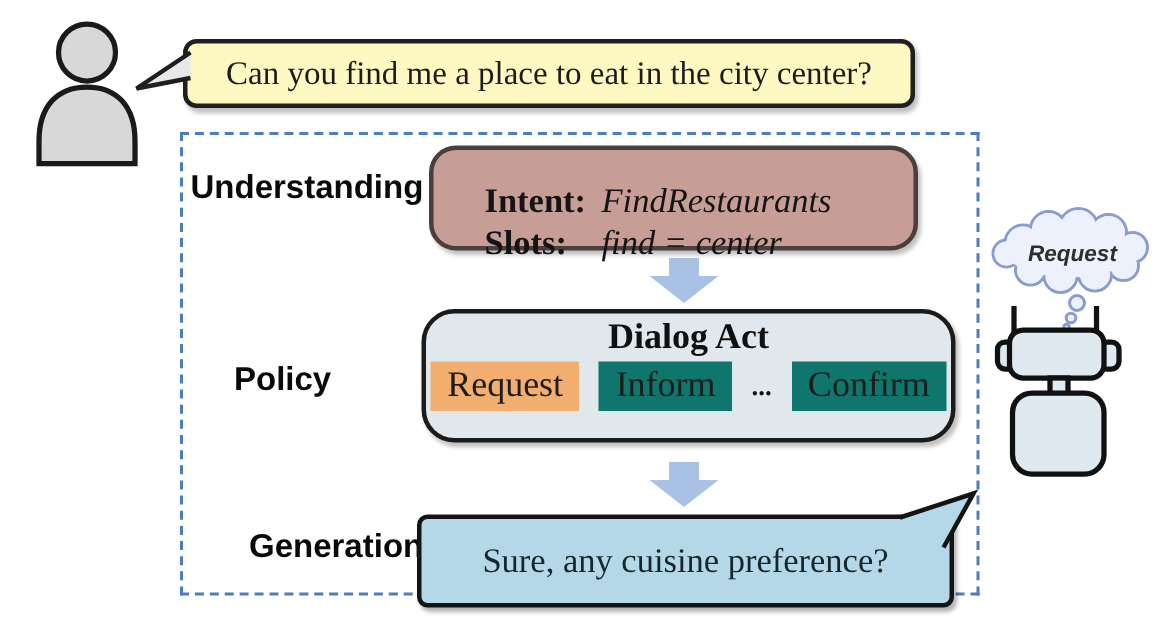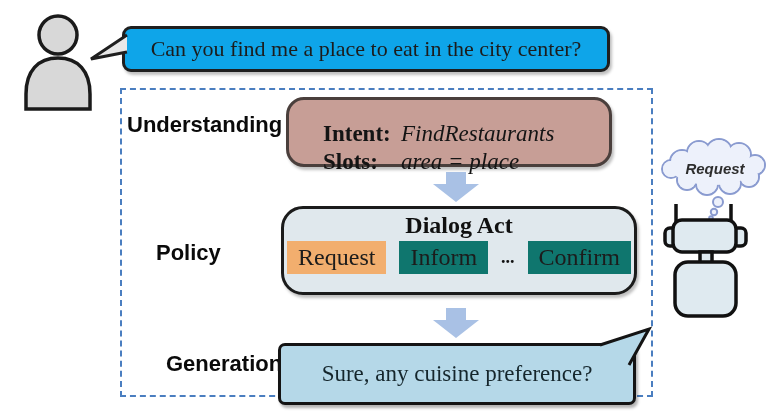--- a/index.html
+++ b/index.html
@@ -6,21 +6,21 @@
   body { background:#fff; }
   .stage {
     position:relative; width:782px; height:417px; background:#ffffff;
     overflow:hidden; font-family:"Liberation Serif", serif;
   }
   
   .person-svg { position:absolute; left:20px; top:10px; }
   
   .user-bubble {
     position:absolute; left:122px; top:26px; width:488px; height:46px;
-    background:#0ea5e9; border:3px solid #1f1f1f; border-radius:9px;
+    background:#fef9c3; border:3px solid #1f1f1f; border-radius:9px;
     display:flex; align-items:center; justify-content:center;
     font-size:22px; color:#1c1c1c; z-index:1;
     box-shadow:2px 3px 3px rgba(0,0,0,0.25);
   }
   .user-tail { position:absolute; left:90px; top:33px; z-index:2; }
   
   .dashed-box {
     position:absolute; left:120px; top:88px; width:533px; height:309px;
     border:2px dashed #4a7ec0;
   }
@@ -104,21 +104,21 @@
   <div class="dashed-box"></div>
 
   <div class="stage-label lbl-understanding">Understanding</div>
   <div class="nlu-box">
     <div class="nlu-row">
       <span class="nlu-key">Intent:</span>
       <span class="nlu-val">FindRestaurants</span>
     </div>
     <div class="nlu-row">
       <span class="nlu-key">Slots:</span>
-      <span class="nlu-val">area = place</span>
+      <span class="nlu-val">find = center</span>
     </div>
   </div>
 
   <svg class="arrow arrow-1" width="46" height="30" viewBox="0 0 46 30">
     <polygon points="13,0 33,0 33,12 46,12 23,30 0,12 13,12" fill="#a9c1e5"></polygon>
   </svg>
 
   <div class="stage-label lbl-policy">Policy</div>
   <div class="policy-box">
     <div class="policy-title">Dialog Act</div>

